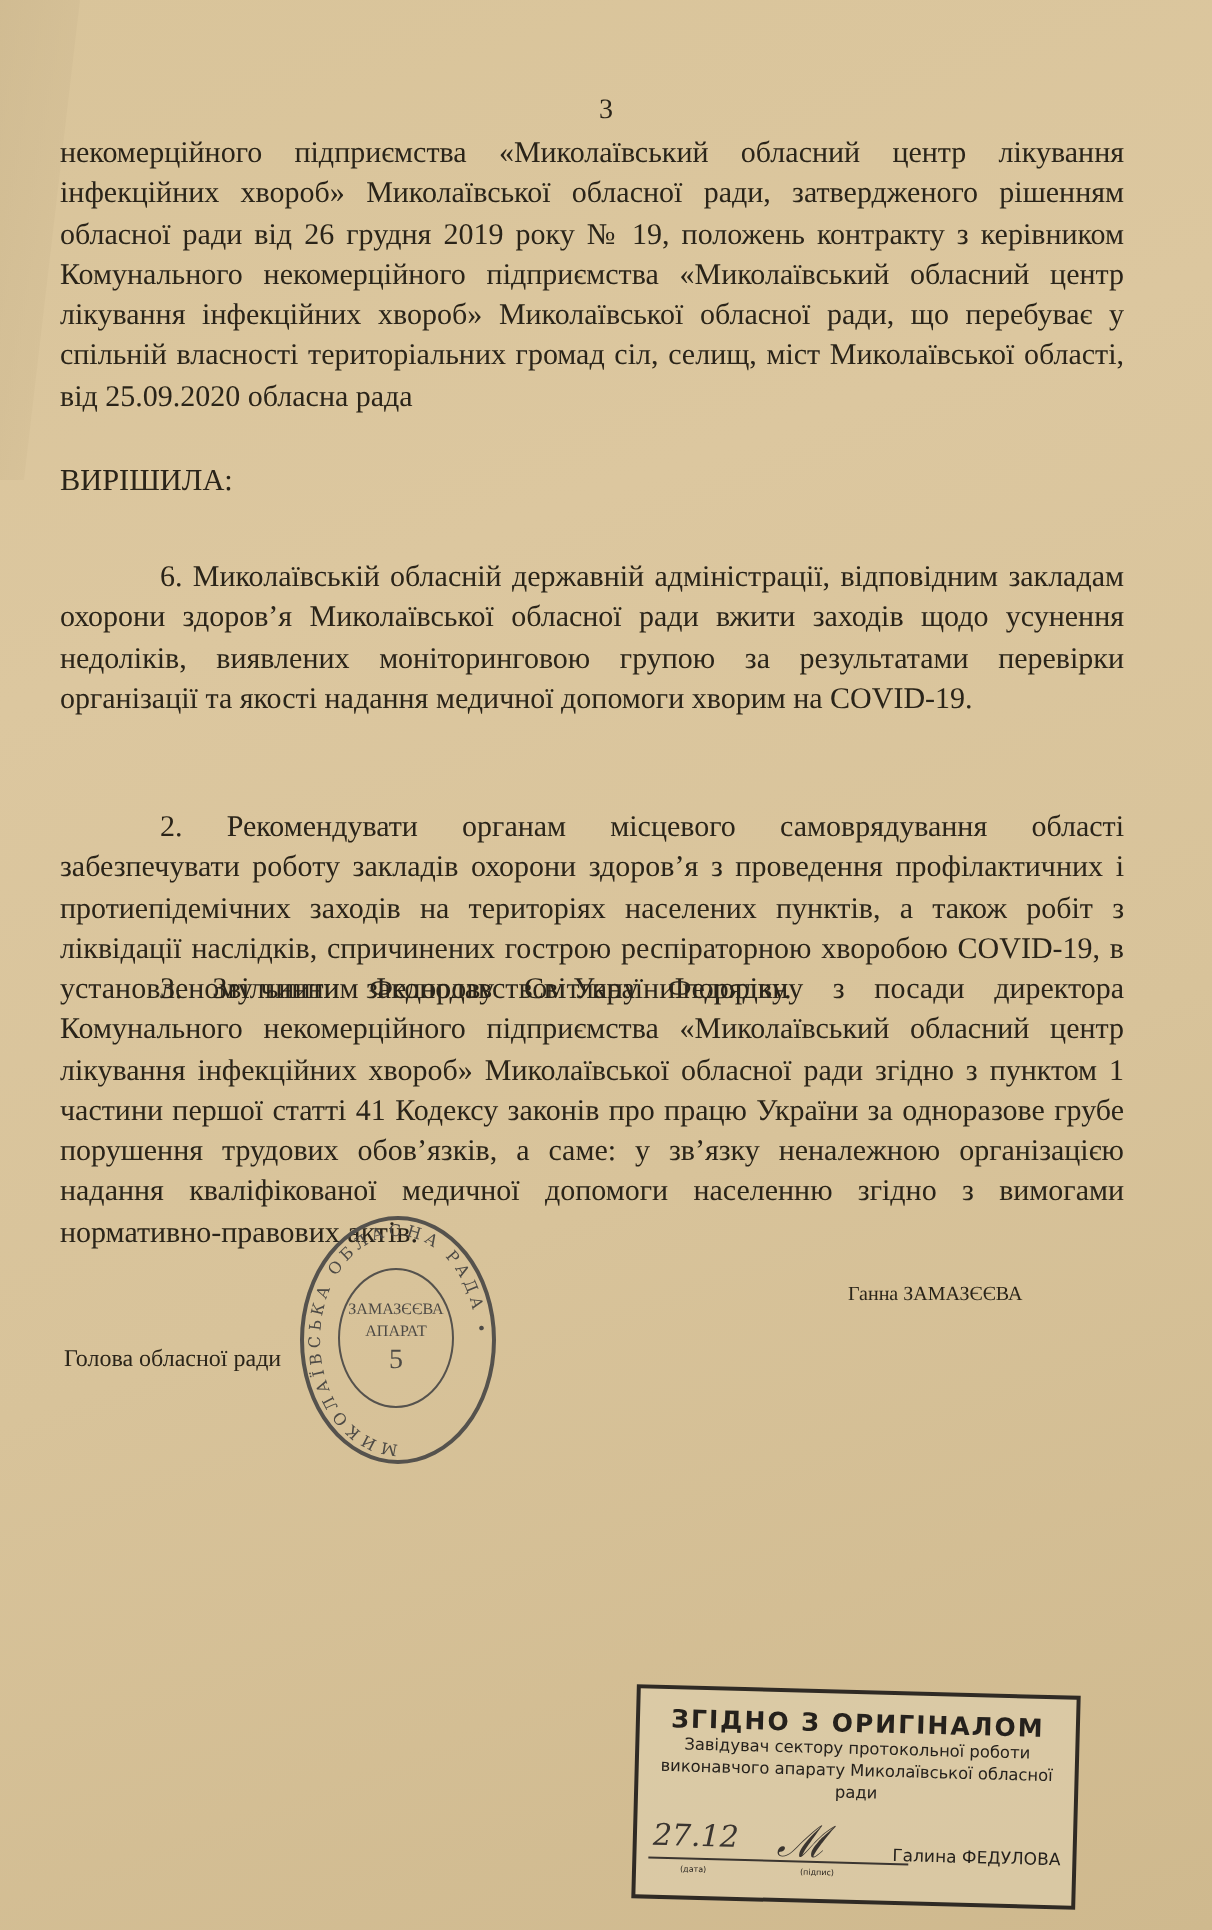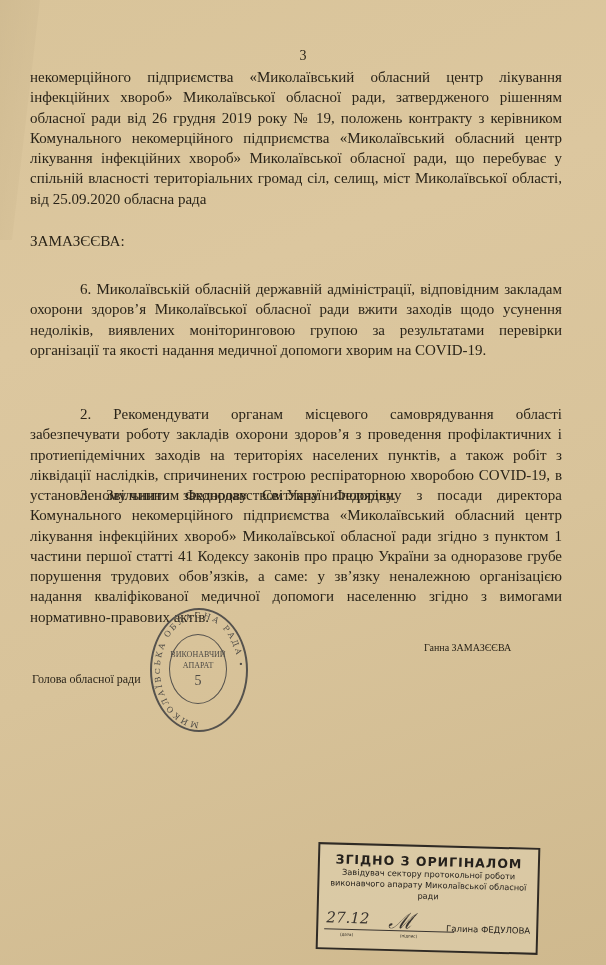--- a/index.html
+++ b/index.html
@@ -59,40 +59,40 @@
 </style>
 </head>
 <body>
 
 <div class="fold"></div>
 
 <div class="page-num">3</div>
 
 <div class="para" id="intro">некомерційного підприємства «Миколаївський обласний центр лікування інфекційних хвороб» Миколаївської обласної ради, затвердженого рішенням обласної ради від 26 грудня 2019 року № 19, положень контракту з керівником Комунального некомерційного підприємства «Миколаївський обласний центр лікування інфекційних хвороб» Миколаївської обласної ради, що перебуває у спільній власності територіальних громад сіл, селищ, міст Миколаївської області, від 25.09.2020 обласна рада</div>
 
-<div id="heading">ЗАМАЗЄЄВА:</div>
+<div id="heading">ВИРІШИЛА:</div>
 
 <div class="para indent" id="item1">6. Миколаївській обласній державній адміністрації, відповідним закладам охорони здоров’я Миколаївської обласної ради вжити заходів щодо усунення недоліків, виявлених моніторинговою групою за результатами перевірки організації та якості надання медичної допомоги хворим на COVID-19.</div>
 <div class="para indent" id="item2">2. Рекомендувати органам місцевого самоврядування області забезпечувати роботу закладів охорони здоров’я з проведення профілактичних і протиепідемічних заходів на територіях населених пунктів, а також робіт з ліквідації наслідків, спричинених гострою респіраторною хворобою COVID-19, в установленому чинним законодавством України порядку.</div>
 <div class="para indent" id="item3">3. Звільнити Федорову Світлану Федорівну з посади директора Комунального некомерційного підприємства «Миколаївський обласний центр лікування інфекційних хвороб» Миколаївської обласної ради згідно з пунктом 1 частини першої статті 41 Кодексу законів про працю України за одноразове грубе порушення трудових обов’язків, а саме: у зв’язку неналежною організацією надання кваліфікованої медичної допомоги населенню згідно з вимогами нормативно-правових актів.</div>
 
 <div class="sig-left">Голова обласної ради</div>
 <div class="sig-right">Ганна ЗАМАЗЄЄВА</div>
 
 <div class="seal">
   <svg class="seal-ring" viewBox="0 0 94 120">
     <defs>
       <path id="ringpath" d="M47,112 A39,52 0 1,1 47.1,112"></path>
     </defs>
     <text font-size="8" fill="#4d4a45" font-family="DejaVu Serif, serif" letter-spacing="2.2">
       <textPath href="#ringpath">МИКОЛАЇВСЬКА ОБЛАСНА РАДА •</textPath>
     </text>
   </svg>
   <div class="seal-inner">
-    <div>ВИКОНАВЧИЙ</div>
+    <div>ЗАМАЗЄЄВА</div>
     <div>АПАРАТ</div>
     <div class="num">5</div>
   </div>
 </div>
 
 <div class="stamp">
   <div class="t1">ЗГІДНО З ОРИГІНАЛОМ</div>
   <div class="t2">Завідувач сектору протокольної роботи</div>
   <div class="t2">виконавчого апарату Миколаївської обласної ради</div>
   <div class="date">27.12</div>

